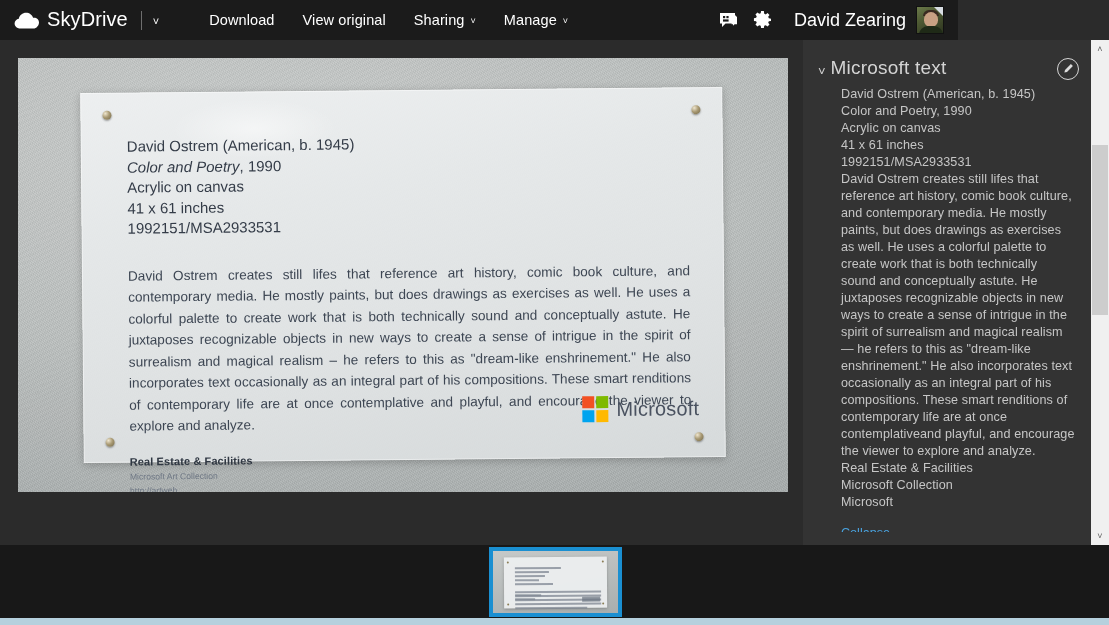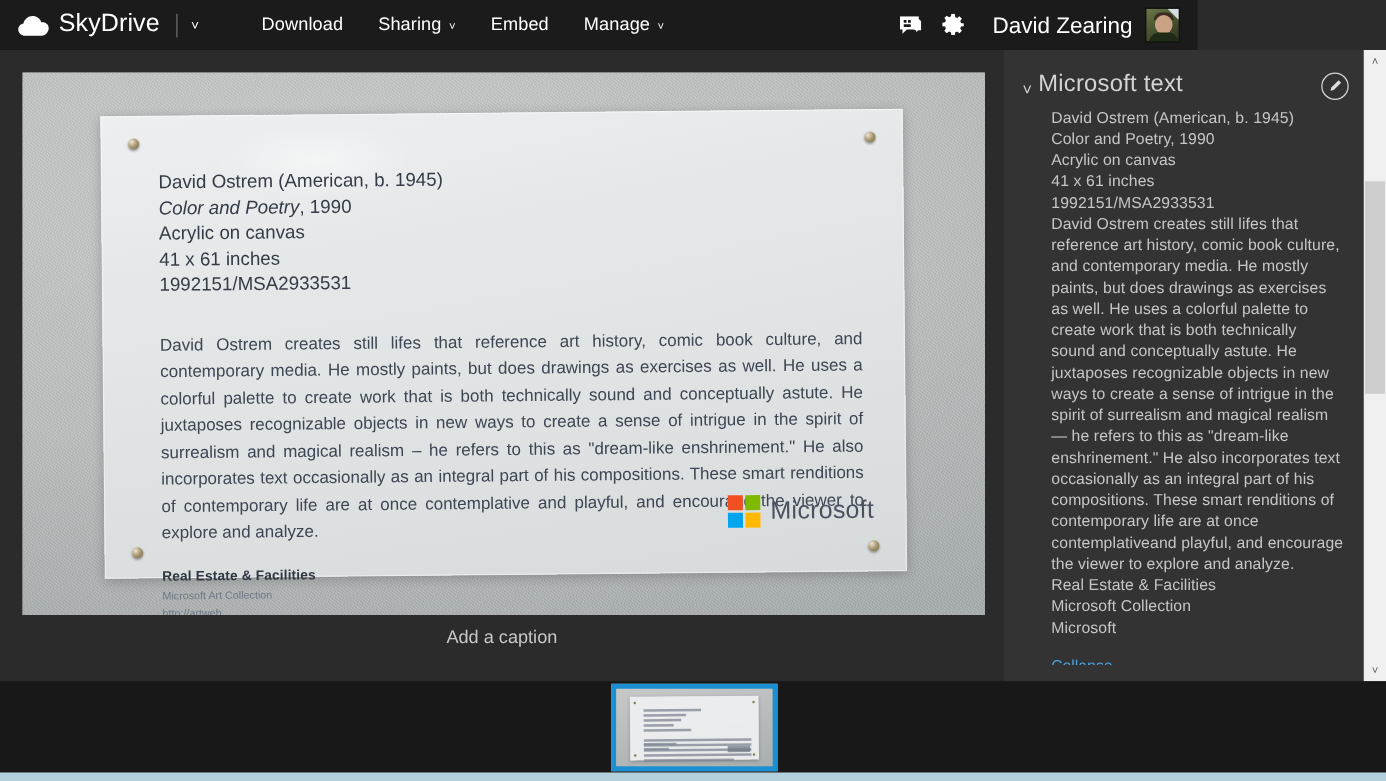--- a/index.html
+++ b/index.html
@@ -299,25 +299,25 @@
     <span class="brand-name">SkyDrive</span>
     <span class="brand-sep"></span>
     <span class="brand-chev">˅</span>
   </div>
 
   <div class="cmdbar">
     <div class="cmd">
       <span>Download</span>
     </div>
     <div class="cmd">
+      <span>View original</span>
+    </div>
+    <div class="cmd">
       <span>Sharing</span>
       <span class="chev">˅</span>
-    </div>
-    <div class="cmd">
-      <span>Embed</span>
     </div>
     <div class="cmd">
       <span>Manage</span>
       <span class="chev">˅</span>
     </div>
   </div>
 
   <div class="top-right">
     <div class="icon-btn">
       <svg width="17" height="15" viewBox="0 0 17 15">
@@ -378,21 +378,20 @@
           <i style="background:#f25022"></i>
           <i style="background:#7fba00"></i>
           <i style="background:#00a4ef"></i>
           <i style="background:#ffb900"></i>
         </span>
         <span class="ms-word">Microsoft</span>
       </div>
     </div>
   </div>
 
-  <div class="caption">Add a caption</div>
 </div>
 
 <div class="panel">
 
   <div class="panel-head">
     <span class="panel-chev">˅</span>
     <span class="panel-title">Microsoft text</span>
     <span class="edit-circle">
       <svg width="12" height="12" viewBox="0 0 12 12">
         <path fill="#dcdcdc" d="M8.9 1.1l2 2-5.9 5.9-2.6.6.6-2.6z"></path>

